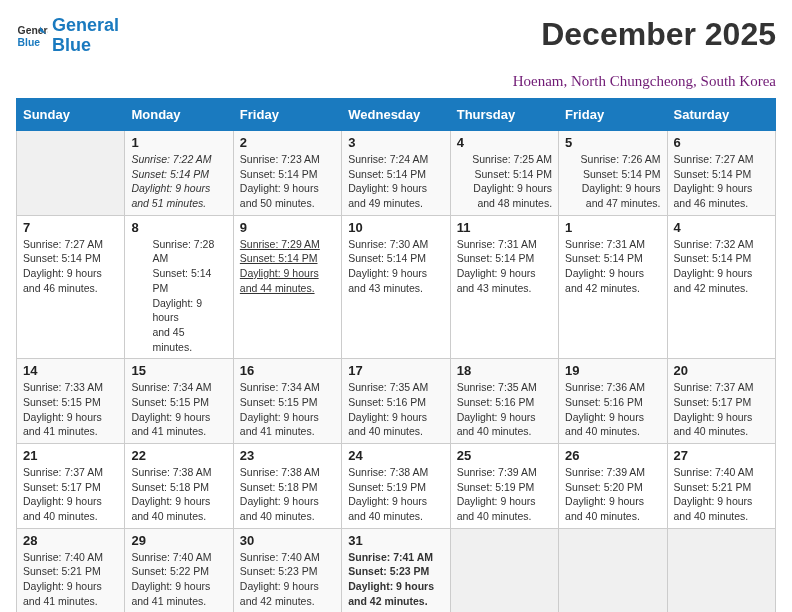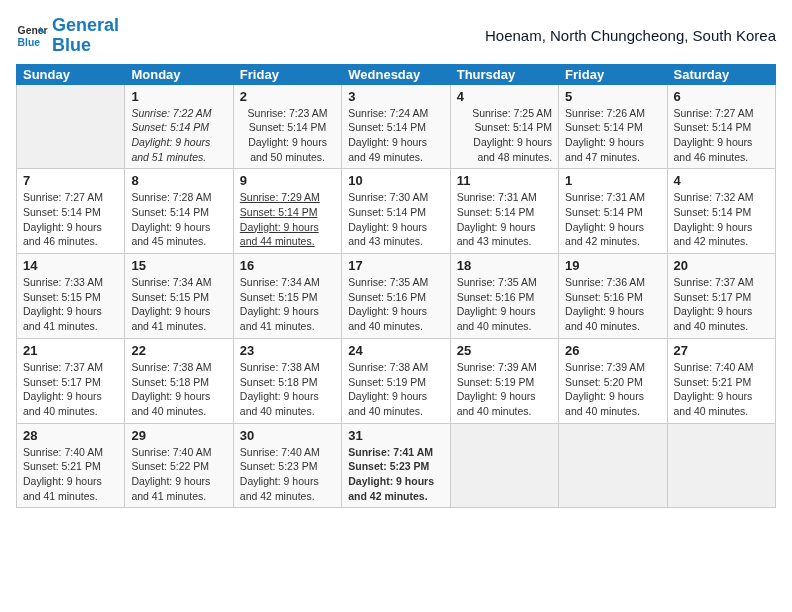--- a/index.html
+++ b/index.html
@@ -37,33 +37,34 @@
     .title-block {
       text-align: right;
     }
     .month-title {
       font-size: 32px;
       font-weight: bold;
       color: #333;
     }
     .location-title {
       font-size: 15px;
-      color: #0f172a;
-      margin-top: 11px;
+      color: #701a75;
+      margin-top: 20px;
+      font-family: Liberation Serif, serif;
     }
     table {
       width: 100%;
       border-collapse: collapse;
       font-size: 11px;
     }
     thead tr th {
       background-color: #1a7abf;
       color: #fff;
       text-align: left;
-      padding: 2px 6px;
+      padding: 8px 6px;
       font-size: 13px;
       font-weight: bold;
       border: 1px solid #1a7abf;
     }
     tbody tr td {
       border: 1px solid #ccc;
       vertical-align: top;
       padding: 4px 6px;
       height: 80px;
       width: 108px;
@@ -99,20 +100,21 @@
       <text x="2" y="18" font-size="13" font-weight="bold" fill="#333">General</text>
       <text x="2" y="32" font-size="13" font-weight="bold" fill="#1a7abf">Blue</text>
       <polygon points="30,8 38,18 30,14" fill="#1a7abf"></polygon>
     </svg>
     <div>
       <div class="logo-text"><span>General</span></div>
       <div class="logo-text" style="color:#1a7abf;">Blue</div>
     </div>
   </div>
   <div class="title-block">
+    <div class="month-title">December 2025</div>
     <div class="location-title">Hoenam, North Chungcheong, South Korea</div>
   </div>
 </div>
 
 <table>
   <thead>
     <tr id="weekday-header">
     <th>Sunday</th>
         <th>Monday</th>
         <th>Friday</th>
@@ -127,42 +129,42 @@
         <td class="empty-cell"></td>
         <td>
           <span class="day-num">1</span>
           <div class="day-info" style="white-space: pre-line; font-style: italic;">Sunrise: 7:22 AM
 Sunset: 5:14 PM
 Daylight: 9 hours
 and 51 minutes.</div>
         </td>
         <td>
           <span class="day-num">2</span>
-          <div class="day-info" style="white-space: pre-line; text-align: center;">Sunrise: 7:23 AM
+          <div class="day-info" style="white-space: pre-line;">Sunrise: 7:23 AM
 Sunset: 5:14 PM
 Daylight: 9 hours
 and 50 minutes.</div>
         </td>
         <td>
           <span class="day-num">3</span>
           <div class="day-info" style="white-space: pre-line;">Sunrise: 7:24 AM
 Sunset: 5:14 PM
 Daylight: 9 hours
 and 49 minutes.</div>
         </td>
         <td>
           <span class="day-num">4</span>
           <div class="day-info" style="white-space: pre-line; text-align: right;">Sunrise: 7:25 AM
 Sunset: 5:14 PM
 Daylight: 9 hours
 and 48 minutes.</div>
         </td>
         <td>
           <span class="day-num">5</span>
-          <div class="day-info" style="white-space: pre-line;">Sunrise: 7:26 AM
+          <div class="day-info" style="white-space: pre-line; text-align: right;">Sunrise: 7:26 AM
 Sunset: 5:14 PM
 Daylight: 9 hours
 and 47 minutes.</div>
         </td>
         <td>
           <span class="day-num">6</span>
           <div class="day-info" style="white-space: pre-line;">Sunrise: 7:27 AM
 Sunset: 5:14 PM
 Daylight: 9 hours
 and 46 minutes.</div>
@@ -171,21 +173,21 @@
       <tr>
         <td>
           <span class="day-num">7</span>
           <div class="day-info" style="white-space: pre-line;">Sunrise: 7:27 AM
 Sunset: 5:14 PM
 Daylight: 9 hours
 and 46 minutes.</div>
         </td>
         <td>
           <span class="day-num">8</span>
-          <div class="day-info" style="white-space: pre-line;">Sunrise: 7:28 AM
+          <div class="day-info" style="white-space: pre-line; margin-left: 21px;">Sunrise: 7:28 AM
 Sunset: 5:14 PM
 Daylight: 9 hours
 and 45 minutes.</div>
         </td>
         <td>
           <span class="day-num">9</span>
           <div class="day-info" style="white-space: pre-line; text-decoration: underline;">Sunrise: 7:29 AM
 Sunset: 5:14 PM
 Daylight: 9 hours
 and 44 minutes.</div>

